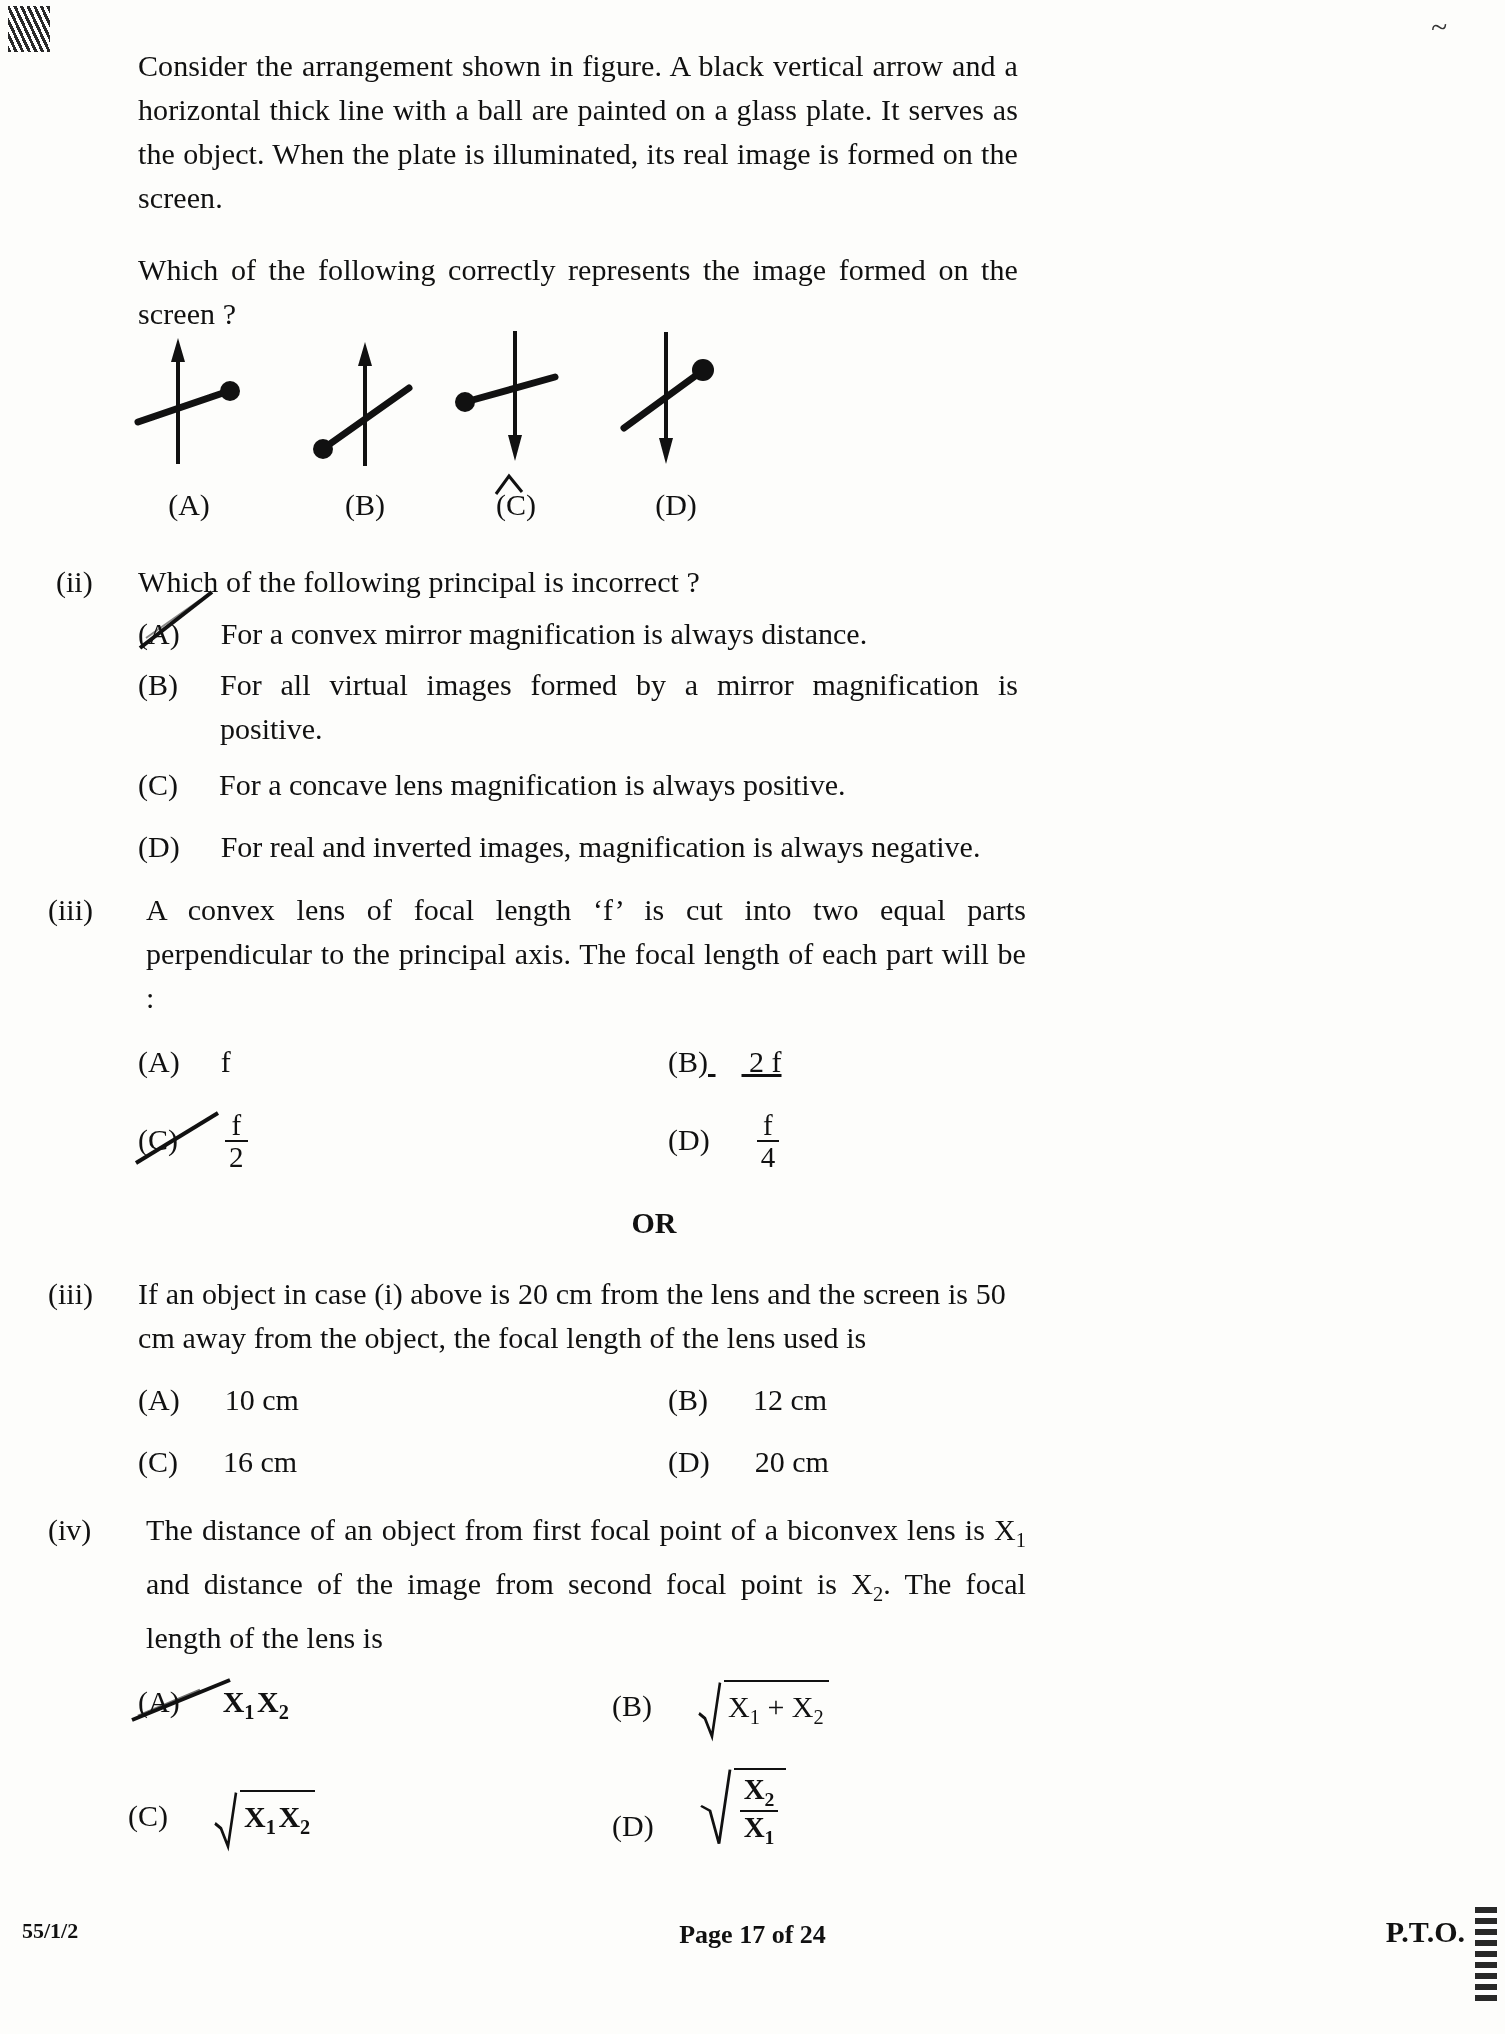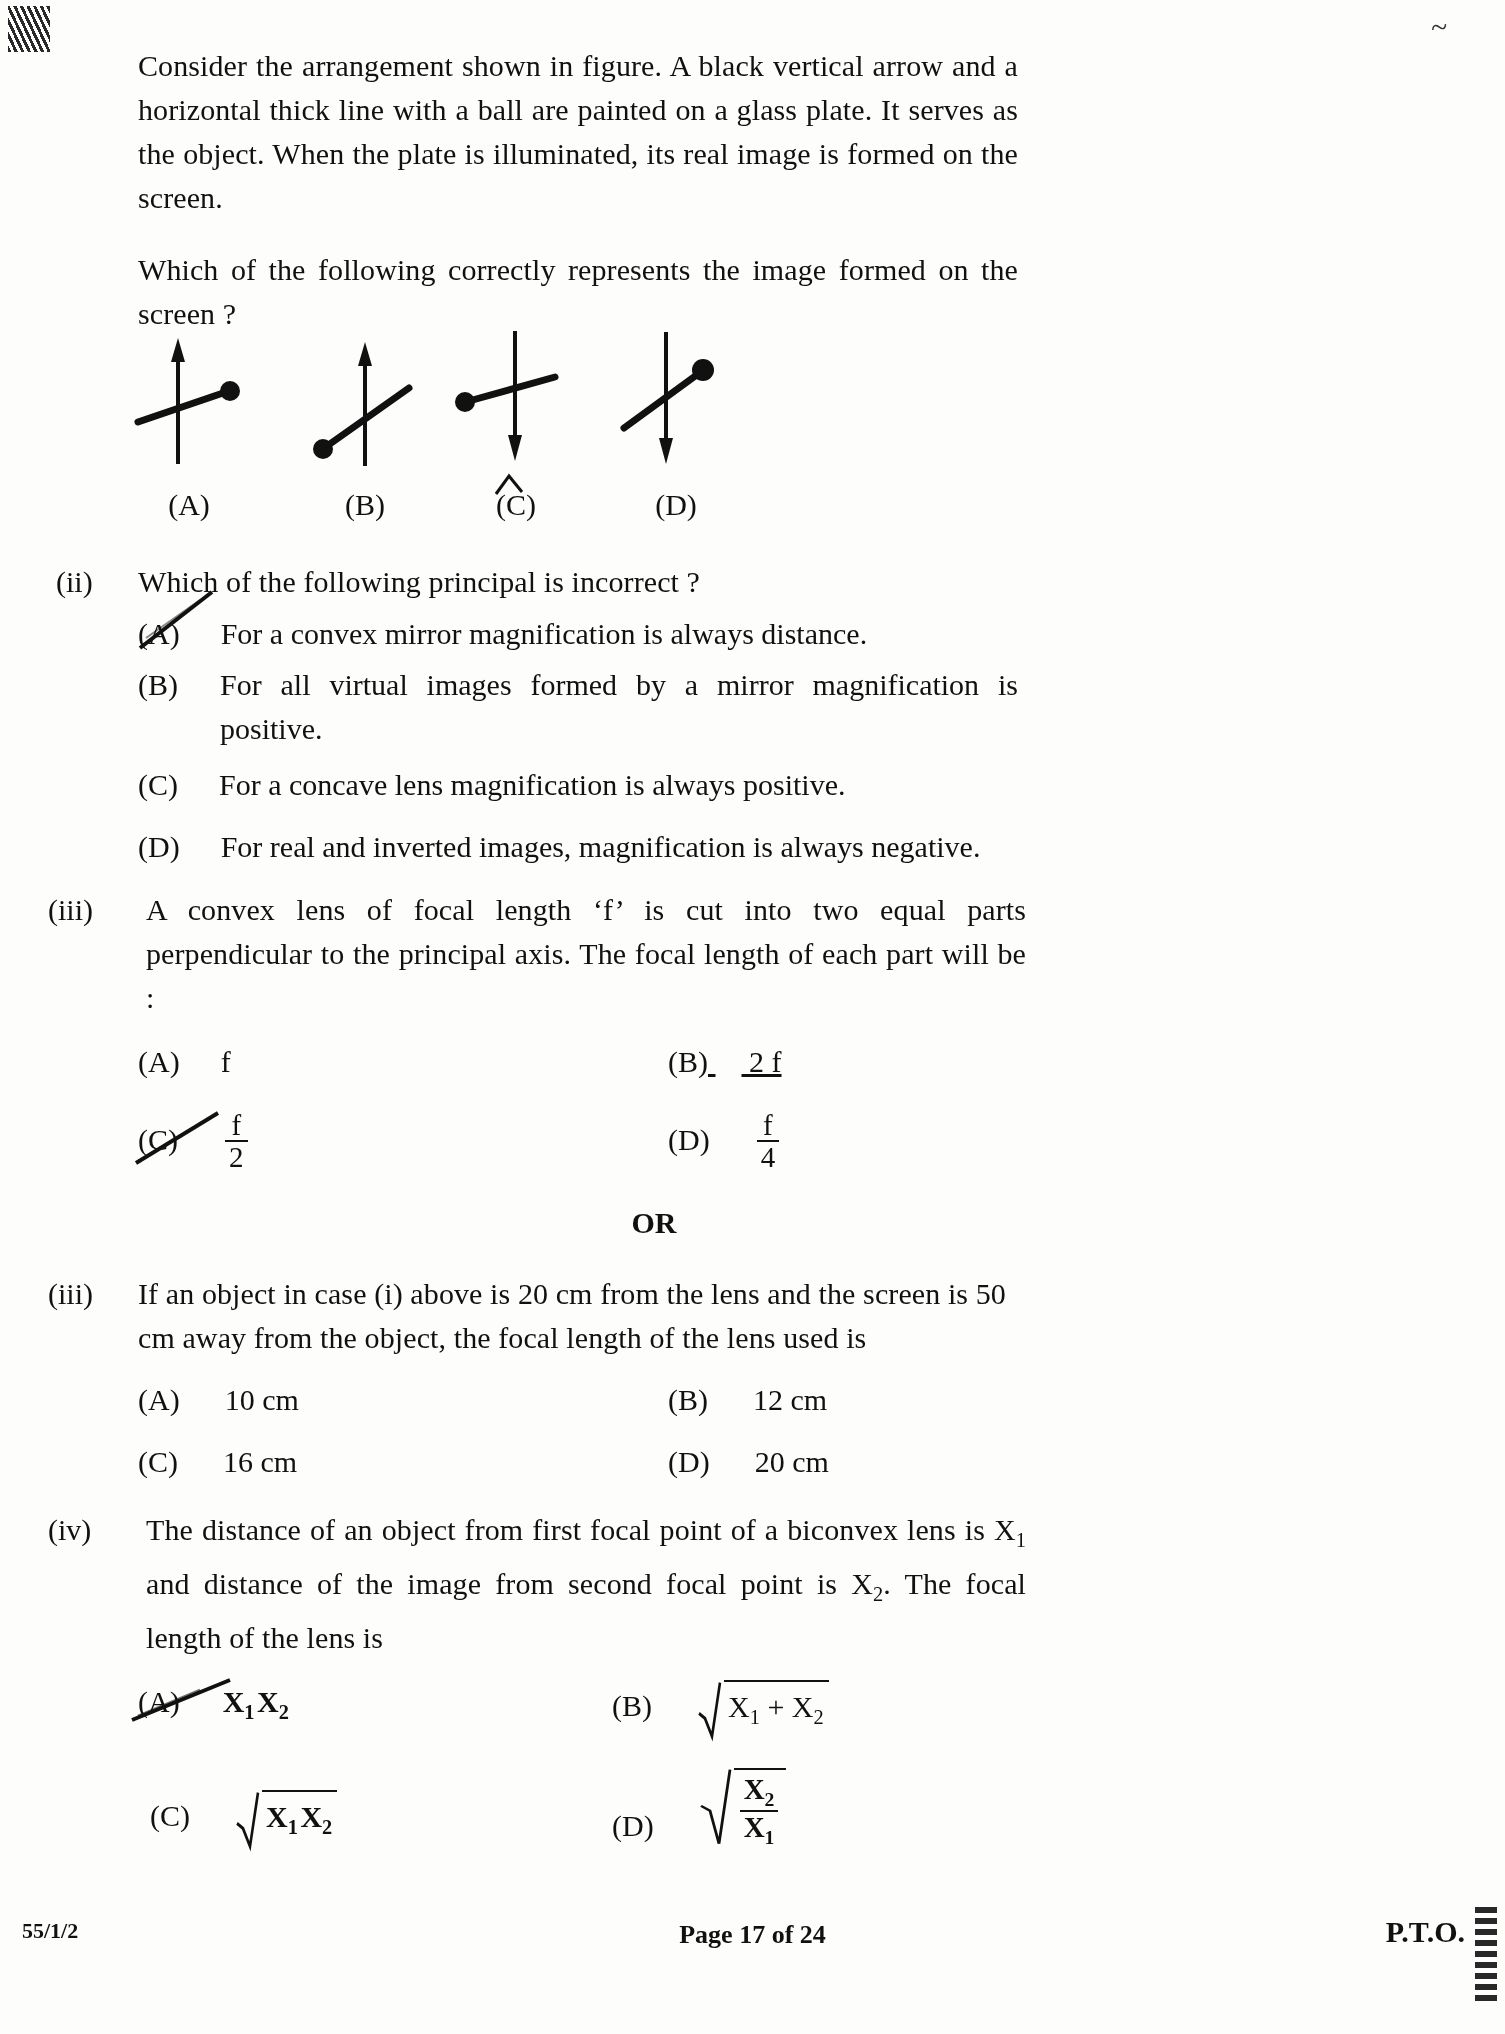--- a/index.html
+++ b/index.html
@@ -327,21 +327,21 @@
       <span class="opt-tag">(B)</span>
       <span style="display:inline-block;width:28px;"></span>
       <span class="rad">
         <svg class="tick" viewBox="0 0 24 46" preserveAspectRatio="none">
           <path d="M1,26 L7,30 L14,44 L22,2" stroke="#111" stroke-width="2.6" fill="none" stroke-linejoin="miter"></path>
         </svg>
         <span class="radicand" style="font-weight:normal;"><span>X</span><span class="sub">1</span> <span>+</span> <span>X</span><span class="sub">2</span></span>
       </span>
     </div>
 
-    <div class="opt" style="left:150px; top:1790px;">
+    <div class="opt" style="left:128px; top:1790px;">
       <span class="opt-tag">(C)</span>
       <span style="display:inline-block;width:28px;"></span>
       <span class="rad">
         <svg class="tick" viewBox="0 0 24 46" preserveAspectRatio="none">
           <path d="M1,26 L7,30 L14,44 L22,2" stroke="#111" stroke-width="2.6" fill="none" stroke-linejoin="miter"></path>
         </svg>
         <span class="radicand" style="font-weight:bold;"><span>X</span><span class="sub">1</span> <span>X</span><span class="sub">2</span></span>
       </span>
     </div>
 

